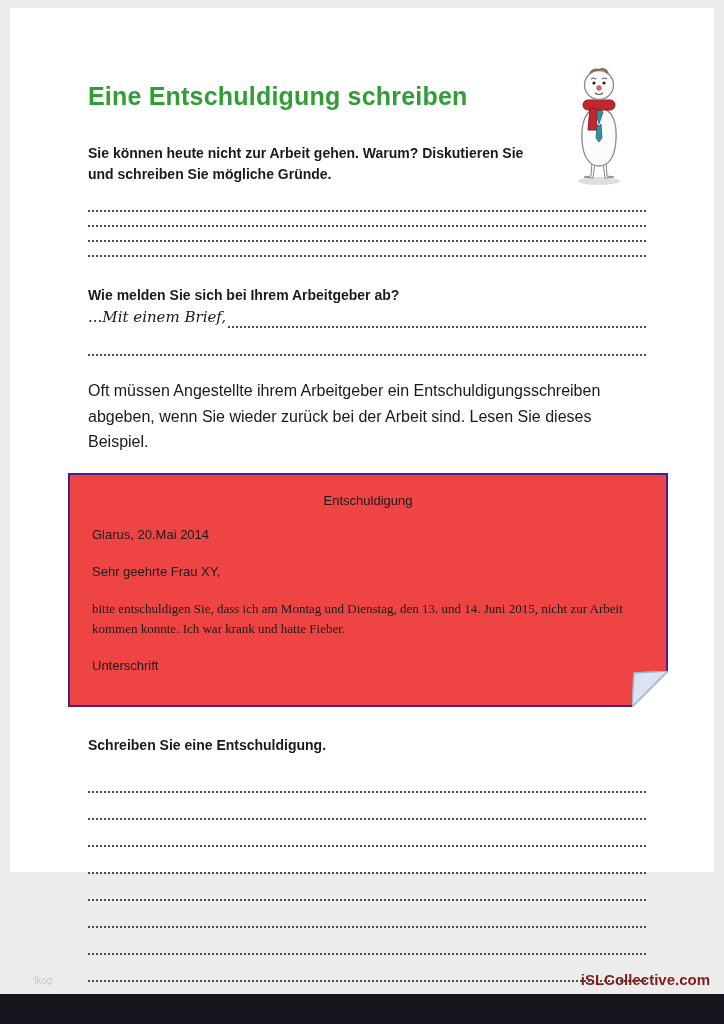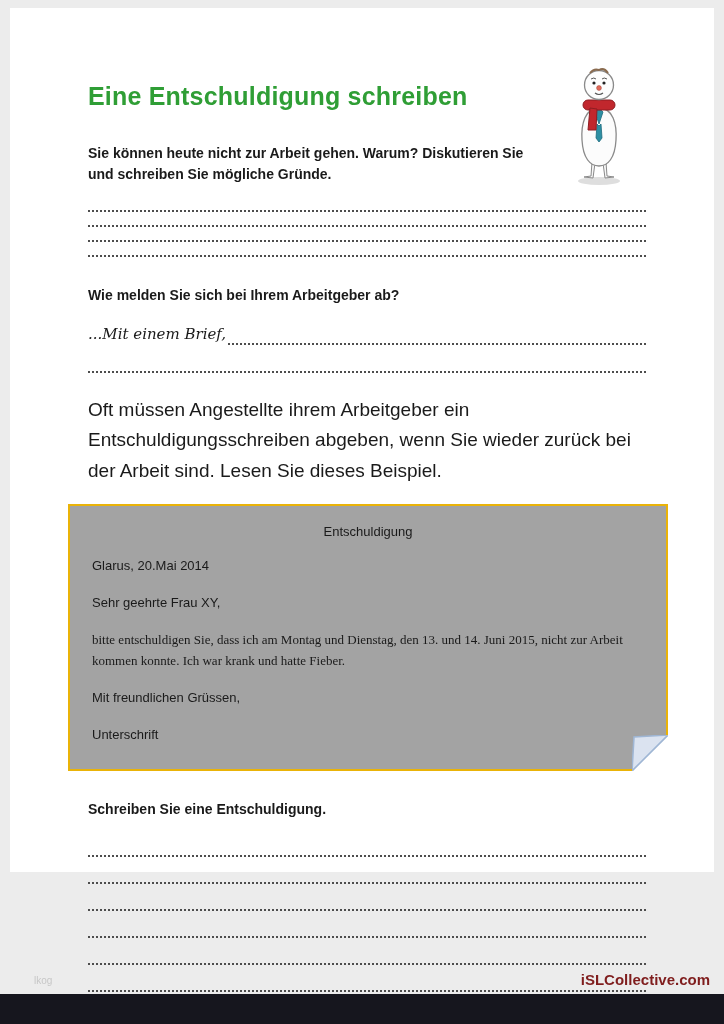--- a/index.html
+++ b/index.html
@@ -32,43 +32,43 @@
     font-weight: bold;
     font-size: 14px;
     line-height: 1.5;
   }
   .prompt-1 { margin-top: 32px; width: 452px; }
   .prompt-2 { margin-top: 28px; }
   .prompt-3 { margin-top: 28px; }
   .dot-line { border-bottom: 2px dotted #4d4d4d; }
   .lines-small .dot-line { height: 15px; }
   .lines-small { margin-top: 12px; }
-  .hand-line { display: flex; margin-top: 19px; height: 24px; }
+  .hand-line { display: flex; margin-top: 2px; height: 24px; }
   .handwriting {
     font-family: "DejaVu Serif", serif;
     font-style: italic;
     font-size: 15px;
     white-space: nowrap;
     padding-right: 2px;
   }
   .dot-fill { flex: 1; border-bottom: 2px dotted #4d4d4d; margin-bottom: 4px; }
   .single-line { height: 24px; margin-bottom: 4px; }
   .intro {
     margin-top: 22px;
-    font-size: 19px;
+    font-size: 16px;
     line-height: 1.6;
   }
   .letter-box {
     position: relative;
     margin-top: 18px;
     margin-left: -20px;
     width: 600px;
     min-height: 234px;
-    border: 2px solid #eab308;
-    background: #a3a3a3;
+    border: 2px solid #4c1d95;
+    background: #ef4444;
     padding: 12px 22px 24px 22px;
     font-size: 13px;
   }
   .letter-title { text-align: center; margin-top: 6px; }
   .letter-line { margin-top: 17px; line-height: 1.55; }
   .letter-body { width: 540px; font-family: Liberation Serif, serif; }
   .fold-svg { position: absolute; right: -2px; bottom: -2px; }
   .writing-lines { margin-top: 10px; }
   .writing-lines .dot-line { height: 27px; }
   .footer {
@@ -139,21 +139,20 @@
   </div>
   <div class="dot-line single-line"></div>
 
   <p class="intro">Oft müssen Angestellte ihrem Arbeitgeber ein Entschuldigungsschreiben abgeben, wenn Sie wieder zurück bei der Arbeit sind. Lesen Sie dieses Beispiel.</p>
 
   <div class="letter-box">
     <p class="letter-title">Entschuldigung</p>
     <p class="letter-line">Glarus, 20.Mai 2014</p>
     <p class="letter-line">Sehr geehrte Frau XY,</p>
     <p class="letter-line letter-body">bitte entschuldigen Sie, dass ich am Montag und Dienstag, den 13. und 14. Juni 2015, nicht zur Arbeit kommen konnte.  Ich war krank und hatte Fieber.</p>
-    <p class="letter-line">Mit freundlichen Grüssen,</p>
     <p class="letter-line">Unterschrift</p>
     <svg class="fold-svg" width="36" height="36" viewBox="0 0 36 36" xmlns="http://www.w3.org/2000/svg">
       <polygon points="36,0 36,36 0,36" fill="#ffffff"></polygon>
       <polygon points="0,36 36,0 2,2" fill="#dbe3f0" stroke="#9fb6d4" stroke-width="1.6"></polygon>
     </svg>
   </div>
 
   <p class="prompt prompt-3">Schreiben Sie eine Entschuldigung.</p>
 
   <div class="writing-lines">

